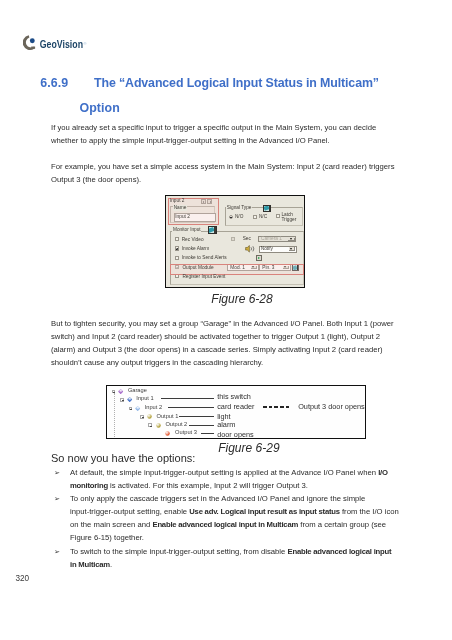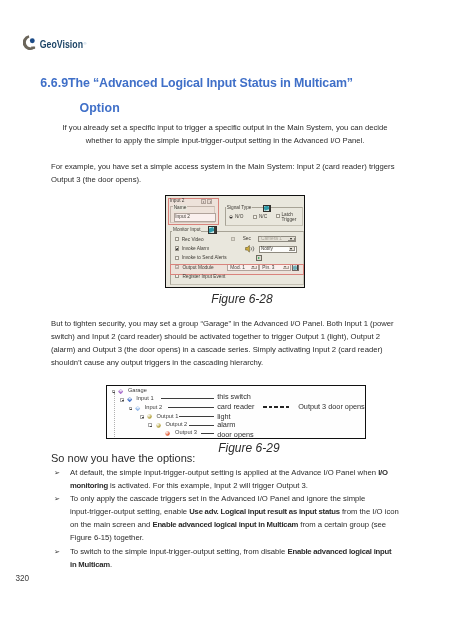--- a/index.html
+++ b/index.html
@@ -7,26 +7,26 @@
   body{width:452px;height:640px;background:#ffffff;font-family:"Liberation Sans",sans-serif;
        overflow:hidden;position:relative;}
   .page{position:absolute;left:0;top:0;width:452px;height:640px;}
 
   
   .logo{position:absolute;left:23px;top:31.5px;width:120px;height:22px;}
 
   
   .hd{position:absolute;font-size:12.4px;font-weight:bold;color:#3f6fc8;letter-spacing:.1px;}
   .h-num{left:40.2px;top:75.5px;text-align:center;}
-  .h-title{left:68px;top:75.5px;letter-spacing:-0.12px;text-align:center;}
+  .h-title{left:94px;top:75.5px;letter-spacing:-0.12px;text-align:center;}
   .h-title2{left:79.4px;top:101.2px;}
 
   
   .para{position:absolute;left:51px;width:348px;font-size:7.7px;color:#2b2b2b;line-height:13.1px;}
-  .p1{top:121px;text-align:center;}
+  .p1{top:121px;}
   .p2{top:160px;}
   .p3{top:317px;}
   .intro{position:absolute;left:51px;top:452px;font-size:11px;color:#2b2b2b;line-height:13.1px;}
 
   
   .bullets{position:absolute;left:51px;top:466px;width:348px;}
   .bul{position:relative;padding-left:19px;font-size:7.7px;color:#2b2b2b;line-height:13.1px;}
   .bul .mk{position:absolute;left:3px;top:0px;font-size:7.2px;color:#2b2b2b;}
   b{font-weight:bold;letter-spacing:-0.22px;}
 

